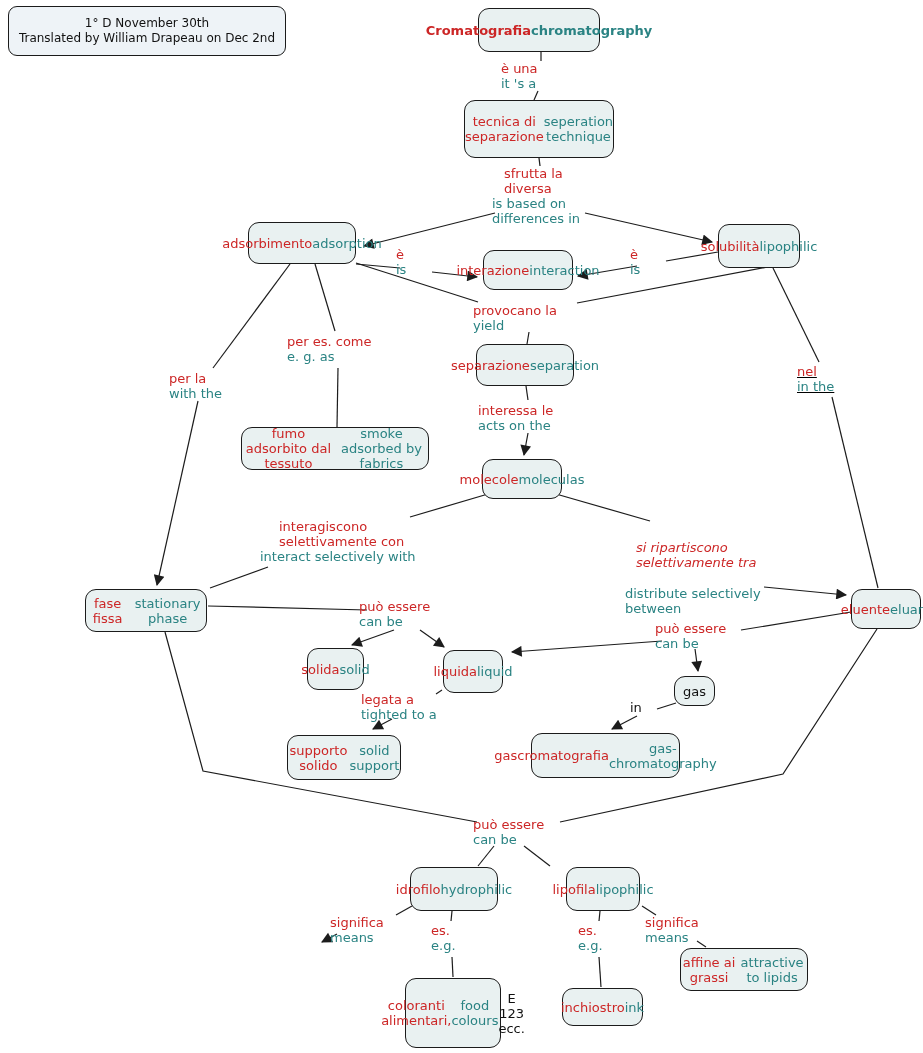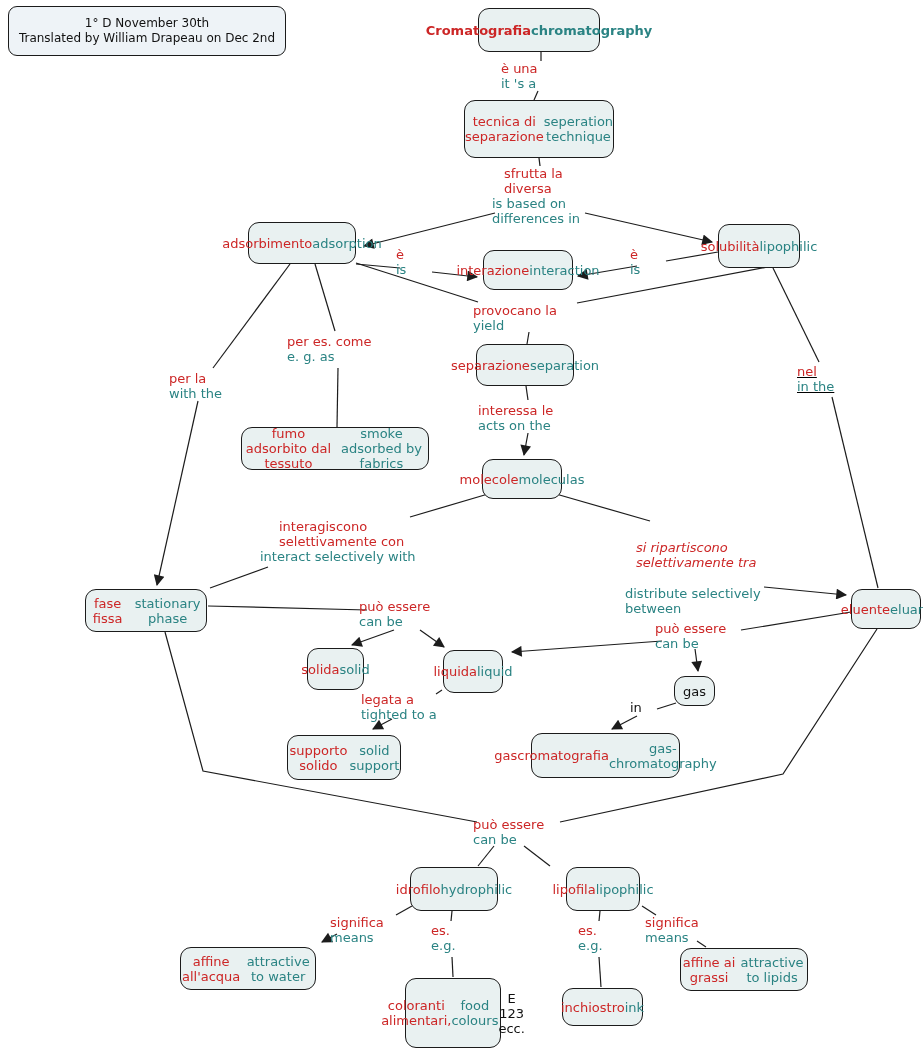--- a/index.html
+++ b/index.html
@@ -171,24 +171,20 @@
   <div class="node" style="left:410px;top:867px;width:88px;height:44px;">
     <div class="it">idrofilo</div>
     <div class="en">hydrophilic</div>
   </div>
 
   <div class="node" style="left:566px;top:867px;width:74px;height:44px;">
     <div class="it">lipofila</div>
     <div class="en">lipophilic</div>
   </div>
 
-  <div class="node" style="left:180px;top:947px;width:136px;height:43px;">
-    <div class="it">affine all'acqua</div>
-    <div class="en">attractive to water</div>
-  </div>
 
   <div class="node" style="left:680px;top:948px;width:128px;height:43px;align-items:center;">
     <div class="it">affine ai grassi</div>
     <div class="en">attractive to lipids</div>
   </div>
 
   <div class="node" style="left:405px;top:978px;width:96px;height:70px;">
     <div class="it">coloranti alimentari,</div>
     <div class="en">food colours</div>
     <div class="extra">E 123 ecc.</div>

